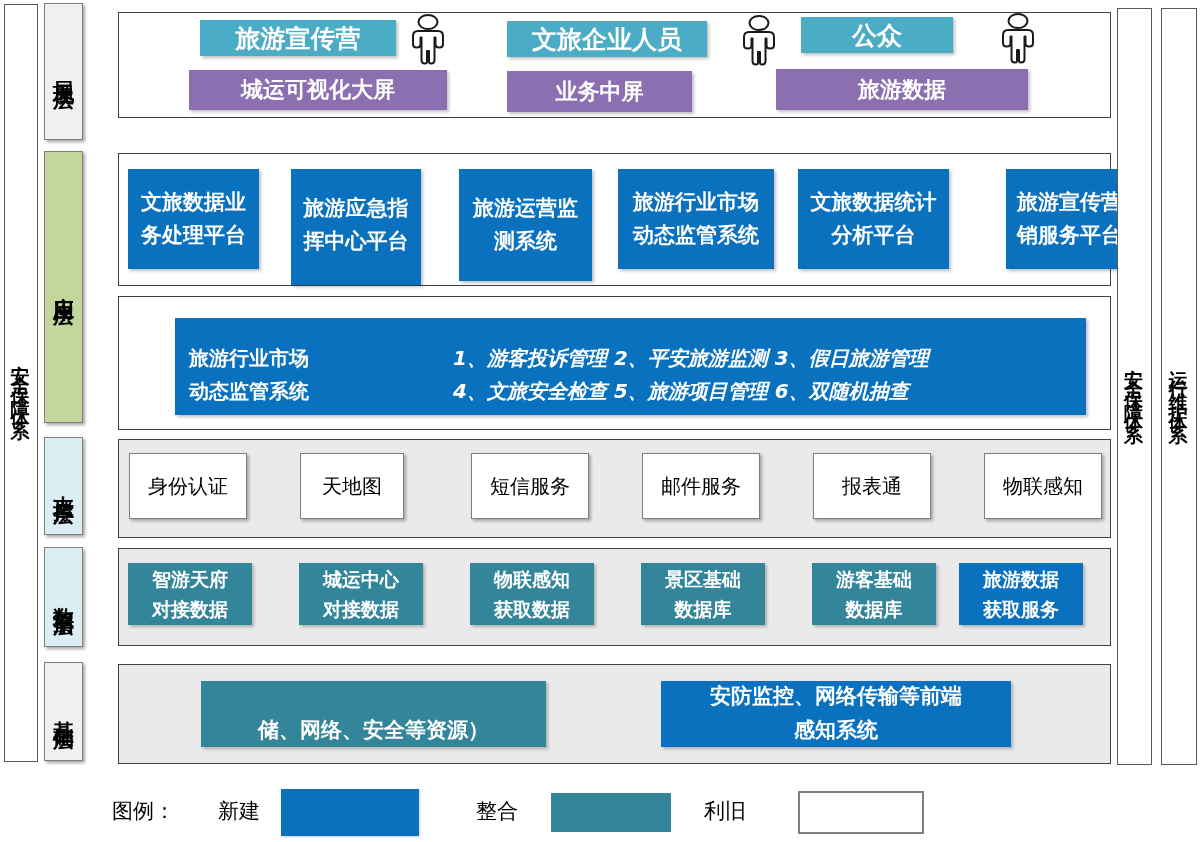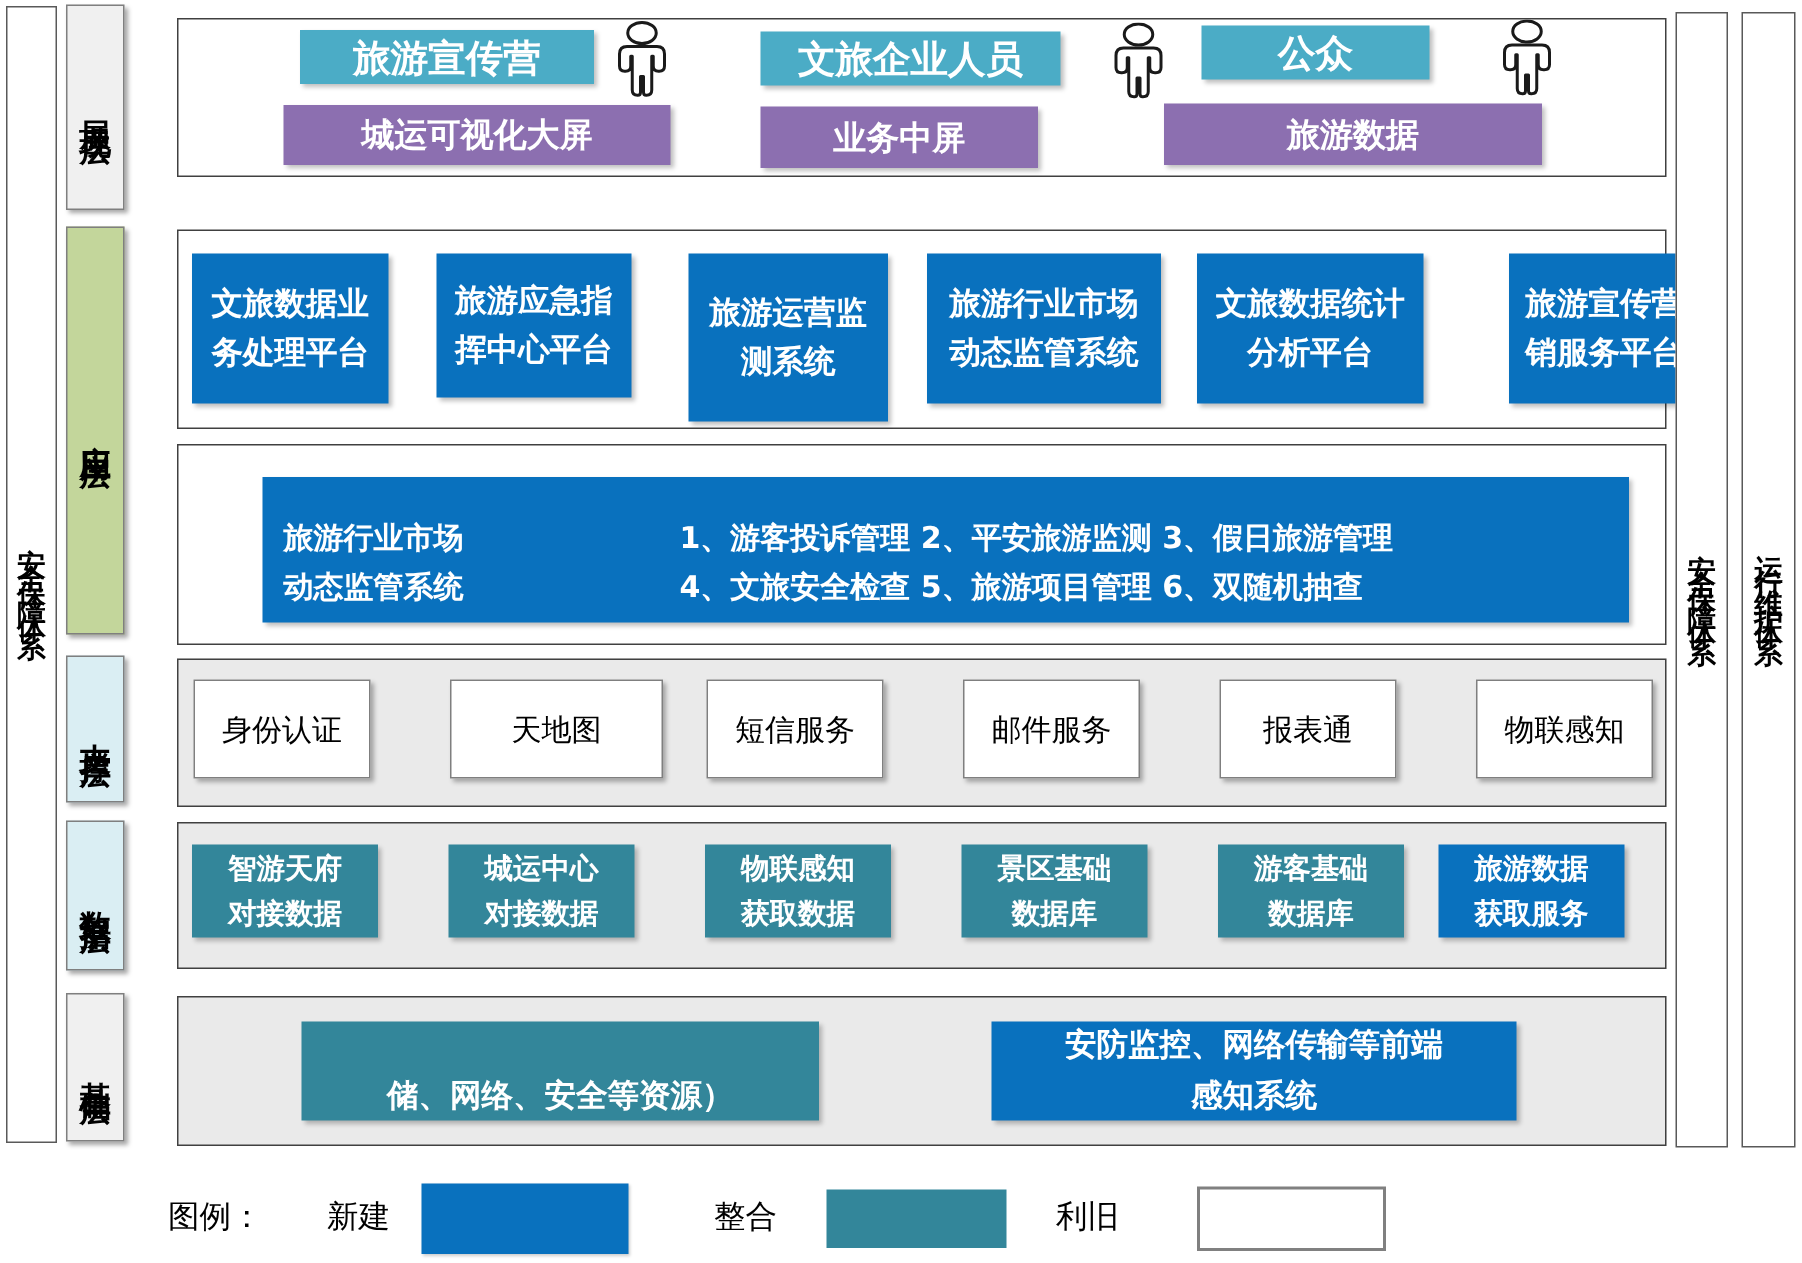--- a/index.html
+++ b/index.html
@@ -45,21 +45,21 @@
   .platformbox{font-size:21px;line-height:1.55;}
   .databox{font-size:19px;line-height:1.6;}
   .infrabox{font-size:21px;line-height:1.6;}
   .bigbox{
     background:#0971BE;color:#fff;font-weight:700;box-shadow:2px 2px 3px rgba(0,0,0,0.25);
   }
   .bigbox .name{
     position:absolute;left:14px;top:24px;font-size:20px;line-height:33px;text-align:left;
   }
   .bigbox .items{
-    position:absolute;left:278px;top:24px;font-size:20px;line-height:33px;text-align:left;white-space:nowrap;
+    position:absolute;left:278px;top:24px;font-size:20px;line-height:33px;text-align:left;white-space:nowrap;font-style:italic;
   }
   .legend-label{
     position:absolute;font-size:21px;color:#000;line-height:26px;
     font-family:"DejaVu Serif","Liberation Serif",serif;
   }
   .swatch{position:absolute;box-sizing:border-box;}
   .swatch.reuse{background:#fff;border:2px solid #808080;}
   .person{display:block;}
 </style>
 </head>
@@ -102,21 +102,21 @@
         <path d="M12,17 H32 Q37,17 37,22 V30 Q37,33.5 33.5,33.5 H33 Q29.5,33.5 29.5,30 V23.5 H28.5 V46 Q28.5,49.5 25,49.5 H24.8 Q23,49.5 23,47.5 V37 H21 V47.5 Q21,49.5 19.2,49.5 H19 Q15.5,49.5 15.5,46 V23.5 H14.5 V30 Q14.5,33.5 11,33.5 H10.5 Q7,33.5 7,30 V22 Q7,17 12,17 Z" fill="#fff" stroke="#1a1a1a" stroke-width="2" stroke-linejoin="round"></path>
       </svg>
     </span>
     <div class="abs cbox purple screenbox" style="left:657px;top:56px;width:252px;height:41px;">旅游数据</div>
   </div>
 
   <div class="abs frame" style="left:118px;top:153px;width:993px;height:133px;">
     <div class="abs cbox blue platformbox" style="left:9px;top:15px;width:131px;height:100px;">
       <div><span>文旅数据业</span><br><span>务处理平台</span></div>
     </div>
-    <div class="abs cbox blue platformbox" style="left:172px;top:15px;width:130px;height:96px;">
+    <div class="abs cbox blue platformbox" style="left:172px;top:15px;width:130px;height:116px;font-family:Liberation Mono, monospace;">
       <div><span>旅游应急指</span><br><span>挥中心平台</span></div>
     </div>
     <div class="abs cbox blue platformbox" style="left:340px;top:15px;width:133px;height:112px;">
       <div><span>旅游运营监</span><br><span>测系统</span></div>
     </div>
     <div class="abs cbox blue platformbox" style="left:499px;top:15px;width:156px;height:100px;">
       <div><span>旅游行业市场</span><br><span>动态监管系统</span></div>
     </div>
     <div class="abs cbox blue platformbox" style="left:679px;top:15px;width:151px;height:100px;">
       <div><span>文旅数据统计</span><br><span>分析平台</span></div>
@@ -134,21 +134,21 @@
       </div>
       <div class="items">
         <span>1、游客投诉管理 2、平安旅游监测 3、假日旅游管理</span><br>
         <span>4、文旅安全检查 5、旅游项目管理 6、双随机抽查</span>
       </div>
     </div>
   </div>
 
   <div class="abs frame gray" style="left:118px;top:439px;width:993px;height:99px;">
     <div class="abs whitebox" style="left:10px;top:13px;width:118px;height:66px;">身份认证</div>
-    <div class="abs whitebox" style="left:181px;top:13px;width:142px;height:66px;">天地图</div>
+    <div class="abs whitebox" style="left:181px;top:13px;width:104px;height:66px;">天地图</div>
     <div class="abs whitebox" style="left:352px;top:13px;width:118px;height:66px;">短信服务</div>
     <div class="abs whitebox" style="left:523px;top:13px;width:118px;height:66px;">邮件服务</div>
     <div class="abs whitebox" style="left:694px;top:13px;width:118px;height:66px;">报表通</div>
     <div class="abs whitebox" style="left:865px;top:13px;width:118px;height:66px;">物联感知</div>
   </div>
 
   <div class="abs frame gray" style="left:118px;top:548px;width:993px;height:98px;">
     <div class="abs cbox teal-dark databox" style="left:9px;top:14px;width:124px;height:62px;">
       <div><span>智游天府</span><br><span>对接数据</span></div>
     </div>

